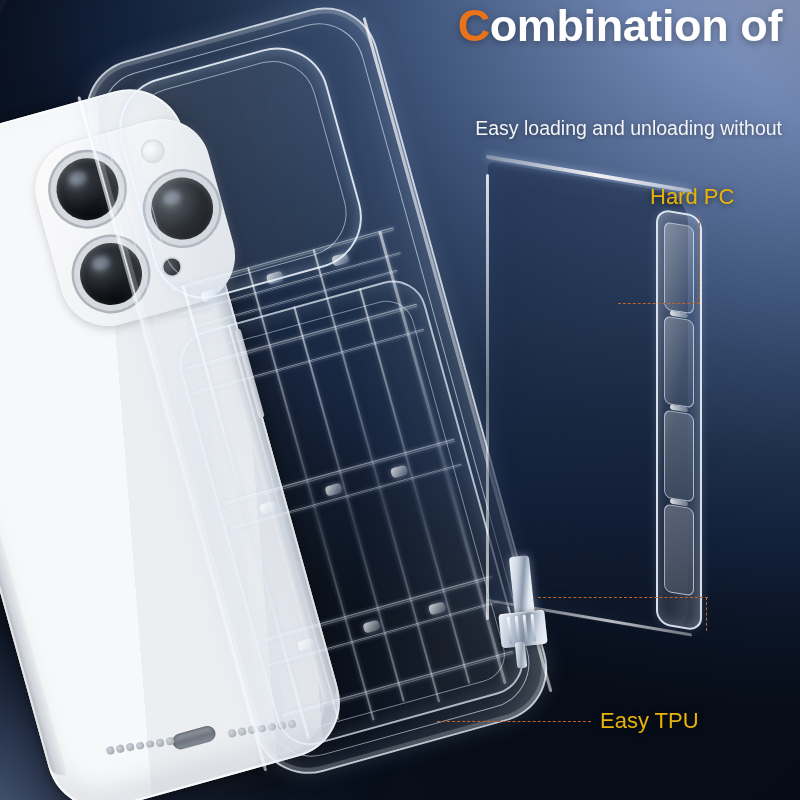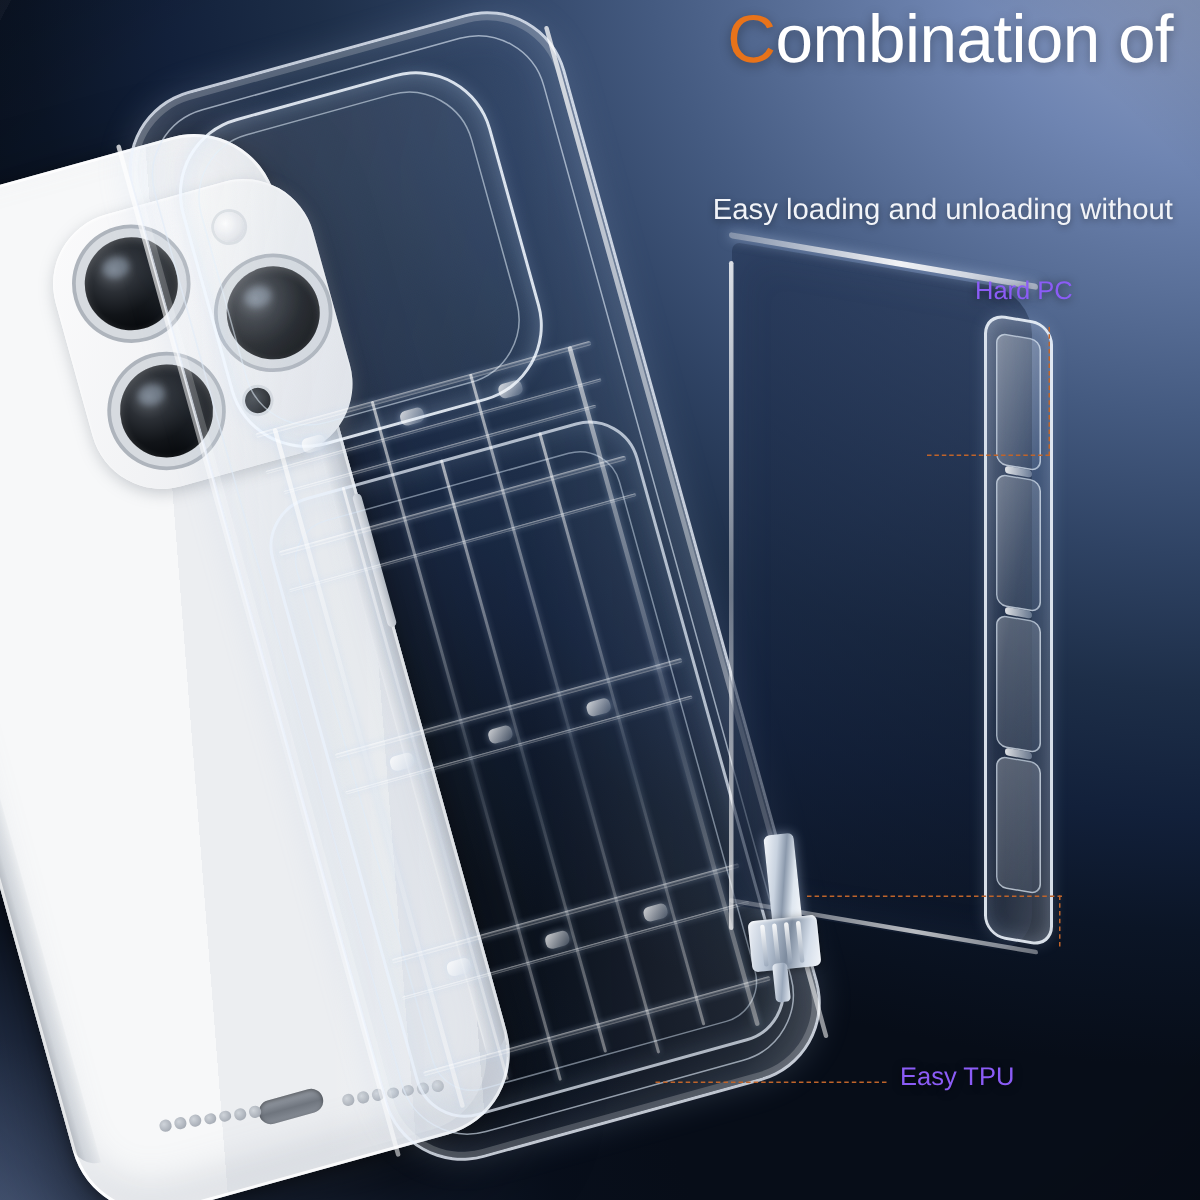--- a/index.html
+++ b/index.html
@@ -34,34 +34,34 @@
   }
   .bg-seam{
     position:absolute;left:0;top:0;width:100%;height:100%;
     background:linear-gradient(118deg, rgba(255,255,255,.035) 0 .6%, rgba(255,255,255,0) .6%);
   }
 
   
   .headline{
     position:absolute;right:18px;top:2px;width:520px;
     text-align:right;line-height:1.06;
-    font-size:45px;font-weight:normal;color:#ffffff;
+    font-size:45px;font-weight:bold;color:#ffffff;
     letter-spacing:-.4px;
     text-shadow:0 2px 7px rgba(0,0,0,.34);
   }
   .headline .hl-c{color:#e8731a;}
   .headline .l2{display:block;}
   .subhead{
-    position:absolute;right:18px;top:128px;width:540px;
+    position:absolute;right:18px;top:116px;width:540px;
     text-align:right;line-height:1.30;
     font-size:19.5px;color:#f2f4f8;font-weight:normal;
     text-shadow:0 1px 5px rgba(0,0,0,.40);
   }
   .callout{
-    position:absolute;color:#8b5cf6;font-size:17px;
+    position:absolute;color:#eab308;font-size:22px;
     white-space:nowrap;text-shadow:0 1px 6px rgba(0,0,0,.62);
   }
   #lbl-hardpc{left:650px;top:184px;}
   #lbl-shaft{left:592px;top:636px;}
   #lbl-tpu{left:600px;top:708px;}
 
   
   .dash-h{position:absolute;height:0;border-top:1.6px dashed #c0642a;}
   .dash-v{position:absolute;width:0;border-left:1.6px dashed #c0642a;}
 

